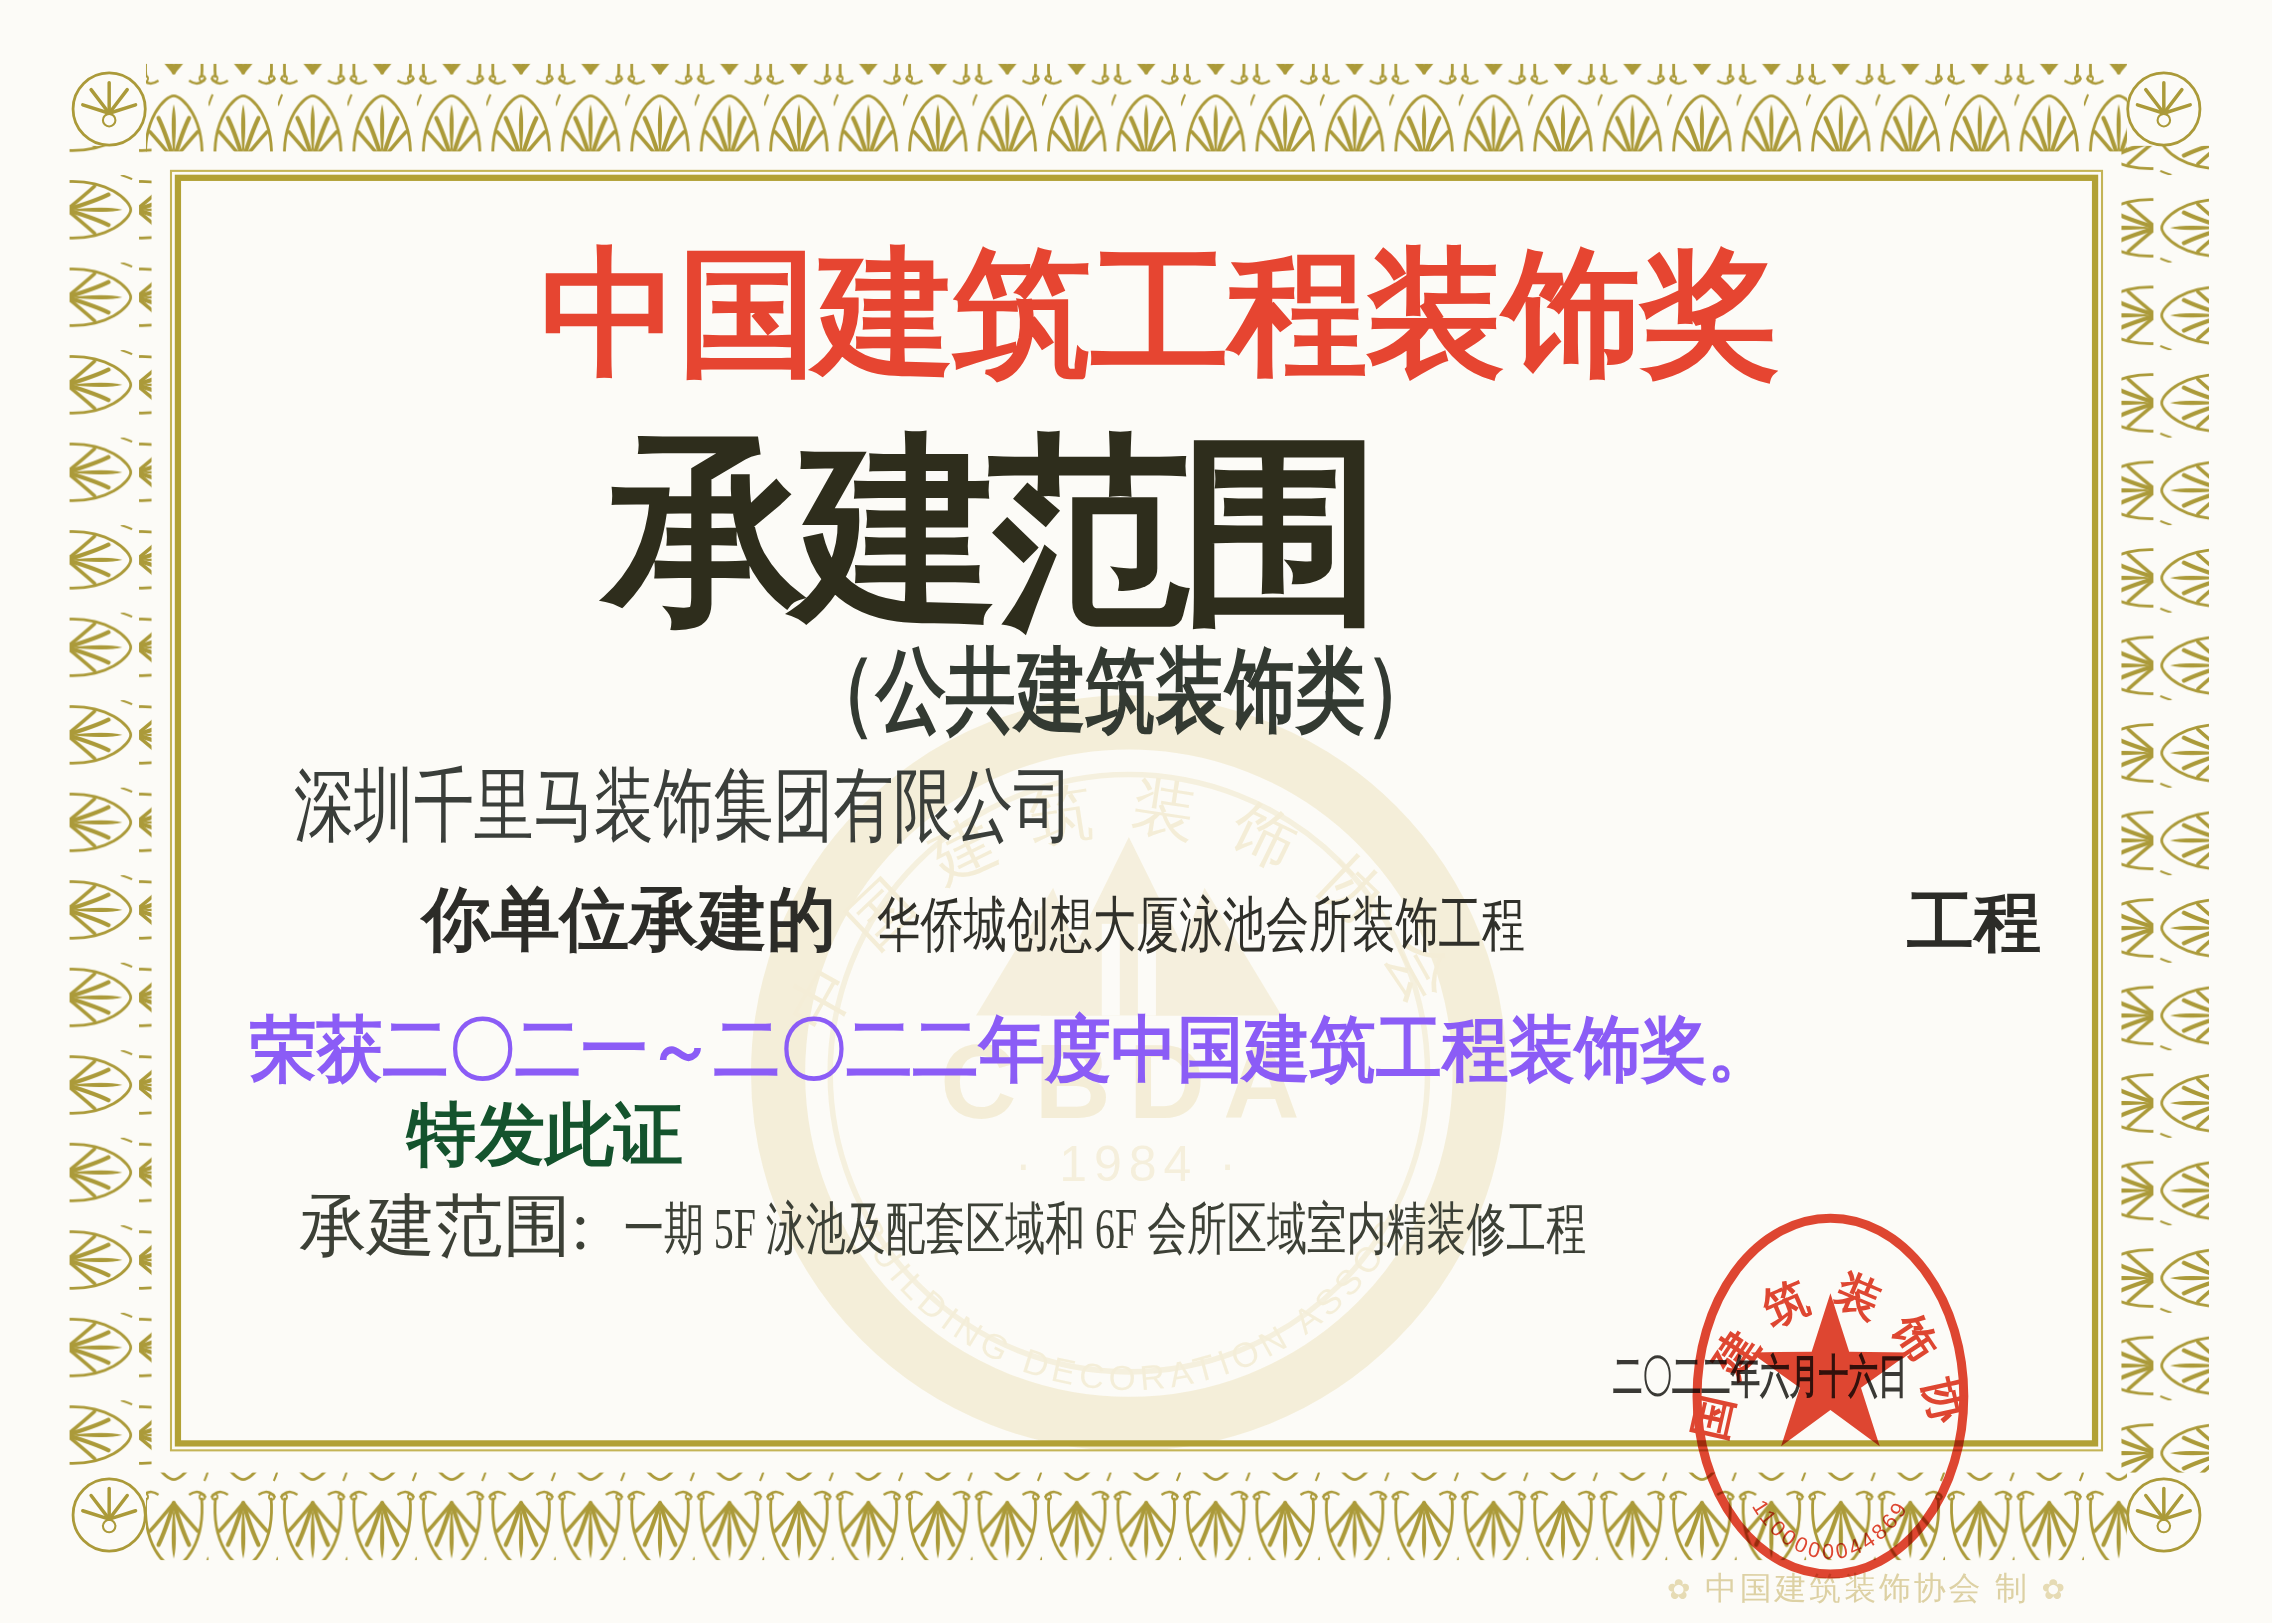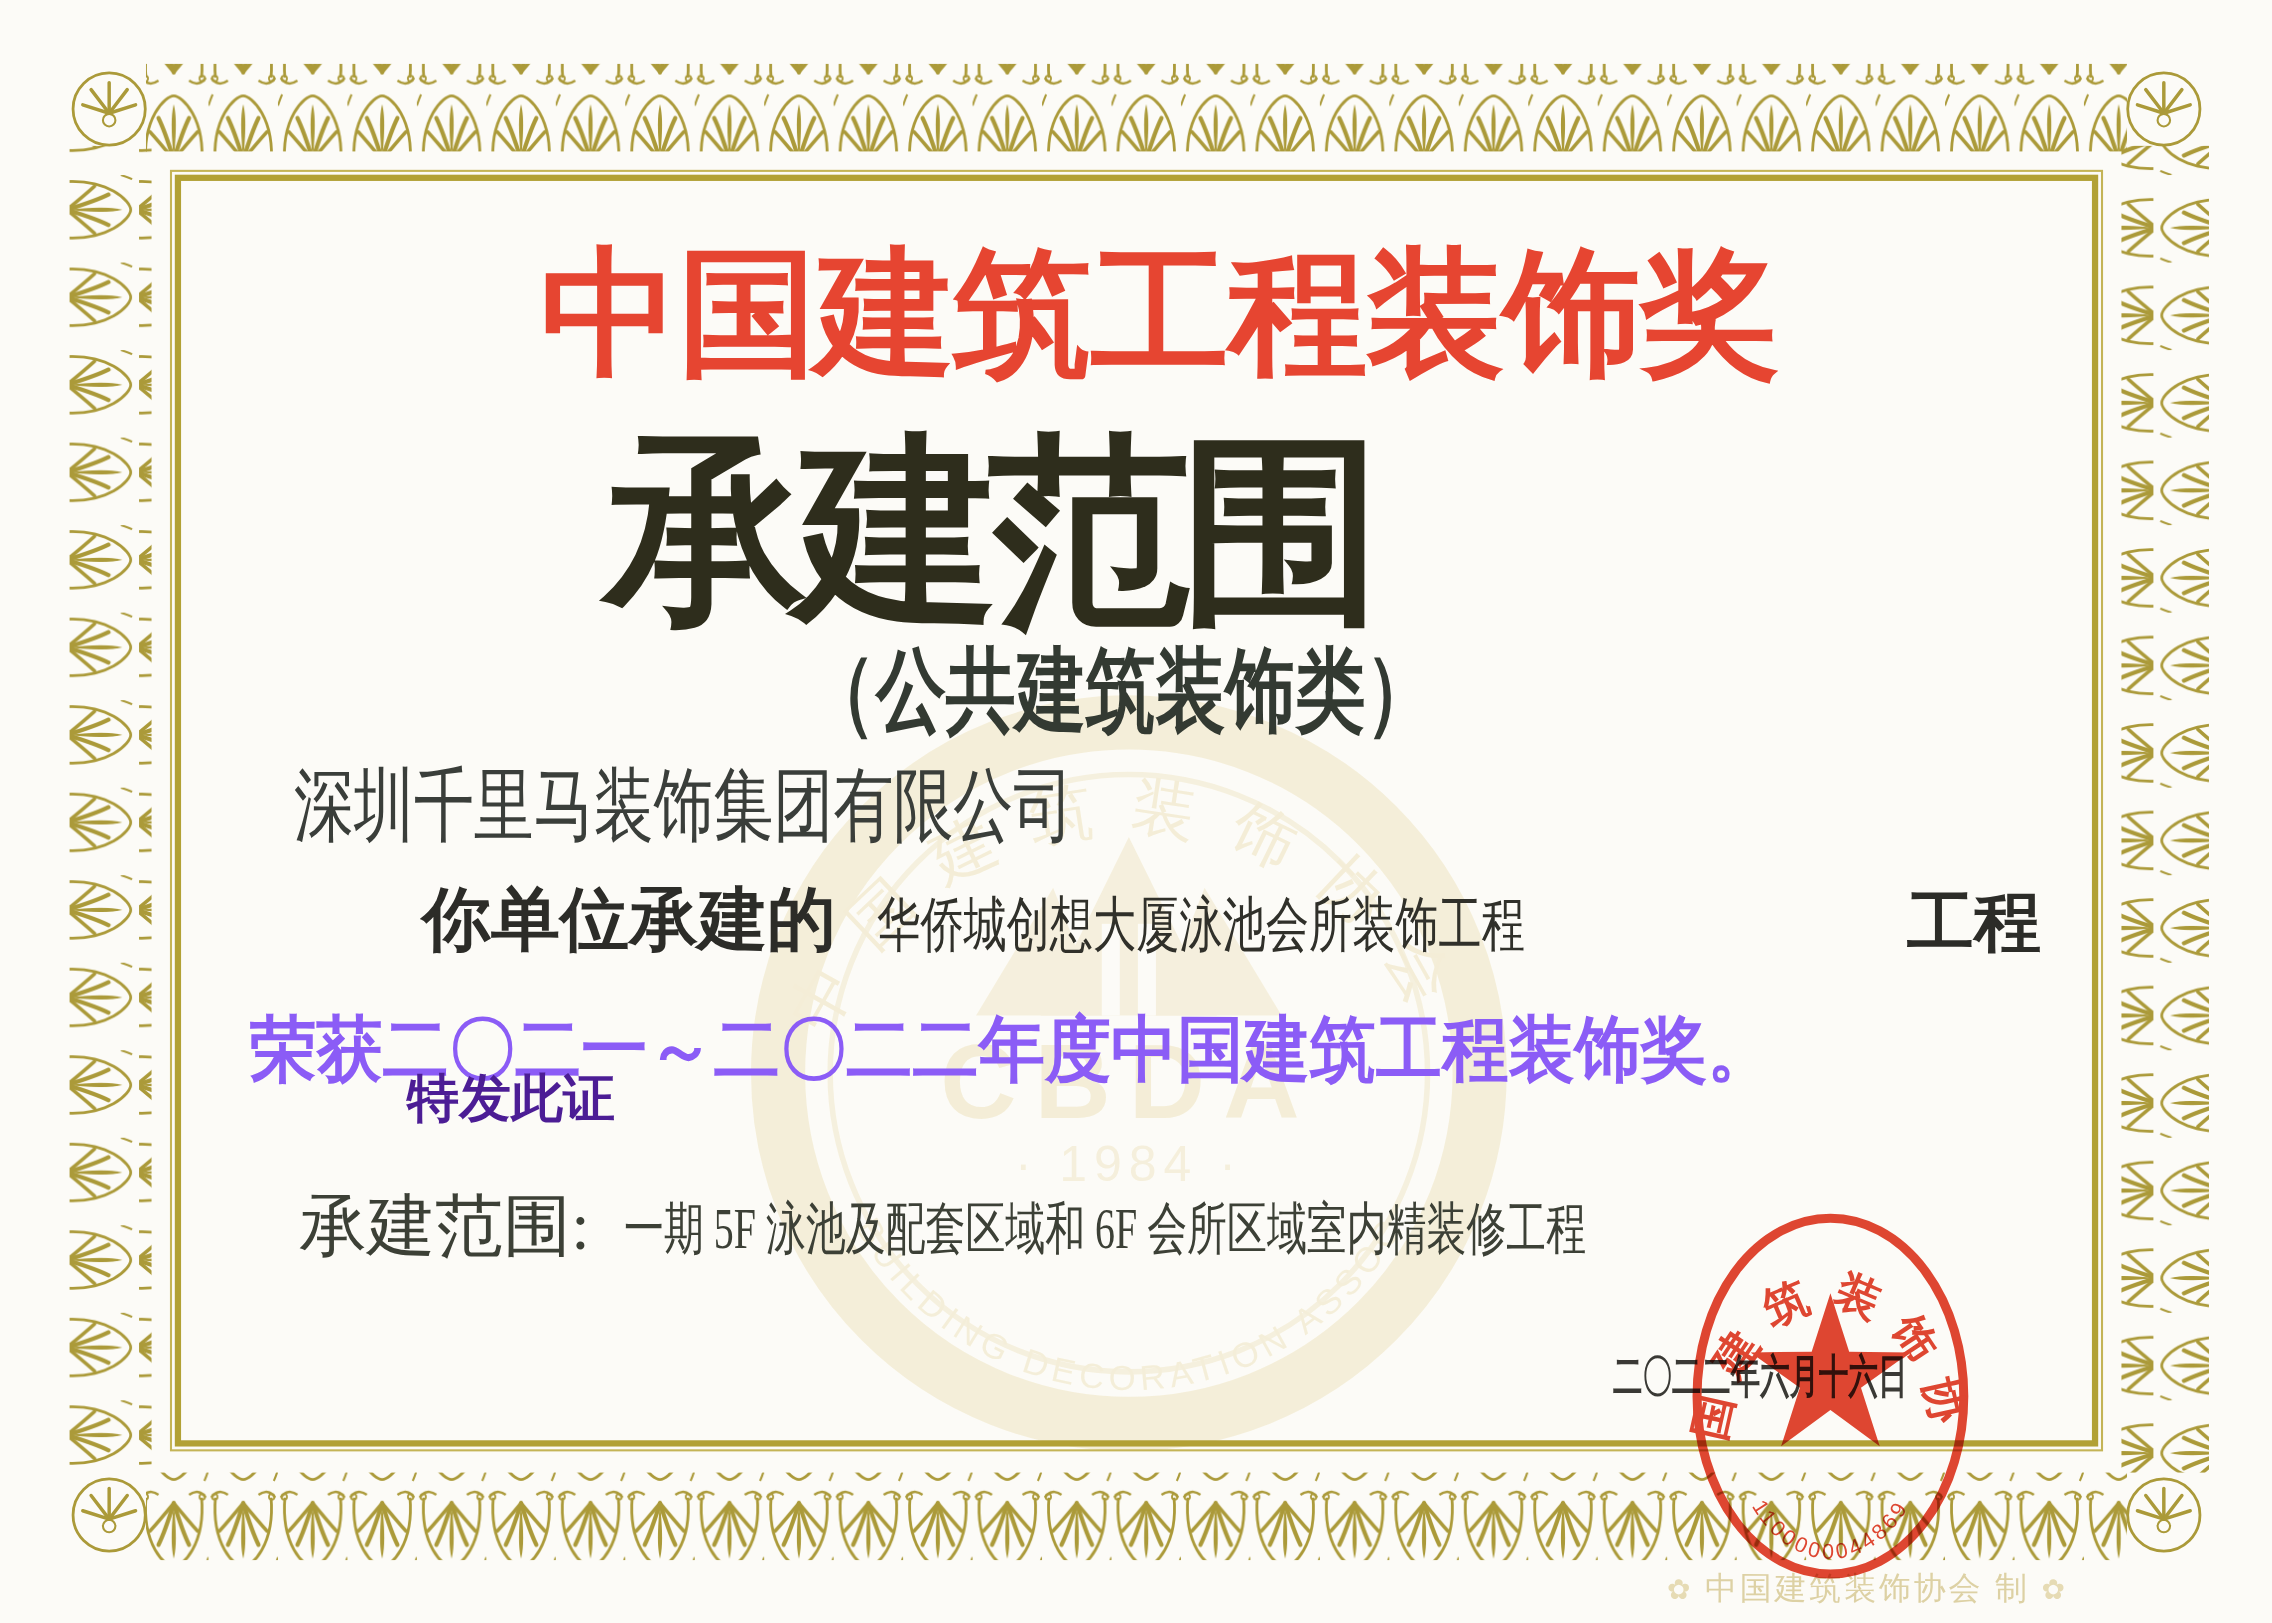--- a/index.html
+++ b/index.html
@@ -22,21 +22,21 @@
   }
   .category{
     left:806px;top:629px;font-size:92px;font-weight:700;color:#333a32;white-space:nowrap;
   }
   .recipient{left:294px;top:752px;font-size:81px;color:#3a3e3a;}
   .line-project{left:422px;top:874px;white-space:nowrap;}
   .prefix{font-size:69px;color:#2c2c28;vertical-align:top;}
   .project{font-size:60px;color:#30302a;vertical-align:top;position:relative;top:11px;}
   .suffix{left:1907px;top:877px;font-size:67px;color:#2c2c28;}
   .award-line{left:250px;top:1002px;font-size:72px;color:#8b5cf6;}
-  .issue-line{left:407px;top:1064px;font-size:52px;color:#4c1d95;}
+  .issue-line{left:407px;top:1089px;font-size:69px;color:#14532d;}
   .scope-line{left:299px;top:1181px;white-space:nowrap;}
   .scope-label{font-size:68px;color:#3c4036;vertical-align:top;}
   .scope-text{font-size:57px;color:#3c4036;vertical-align:top;position:relative;top:9.7px;}
   .date-line{left:1613px;top:1346px;font-size:46px;color:#3a3a36;z-index:7;mix-blend-mode:multiply;}
   .credit{
     left:1667px;top:1567px;font-size:32px;color:#ddd1a4;letter-spacing:2.8px;
     z-index:2;white-space:nowrap;font-family:"Liberation Sans",sans-serif;
   }
   .credit .flower{color:#e6dbb4;font-size:28px;}
   svg{display:block;}

